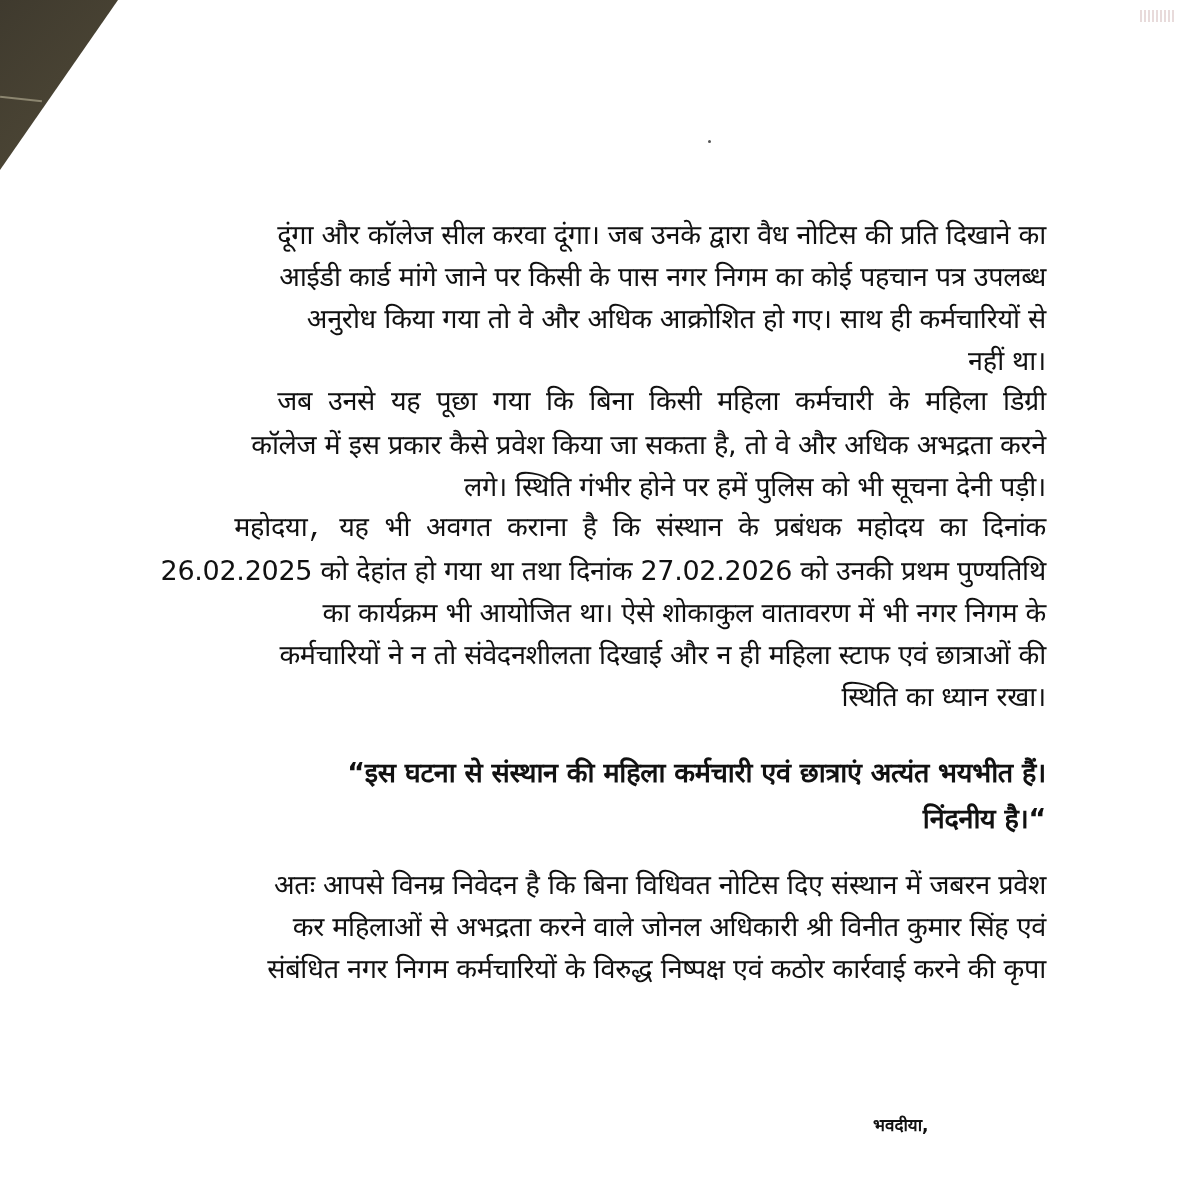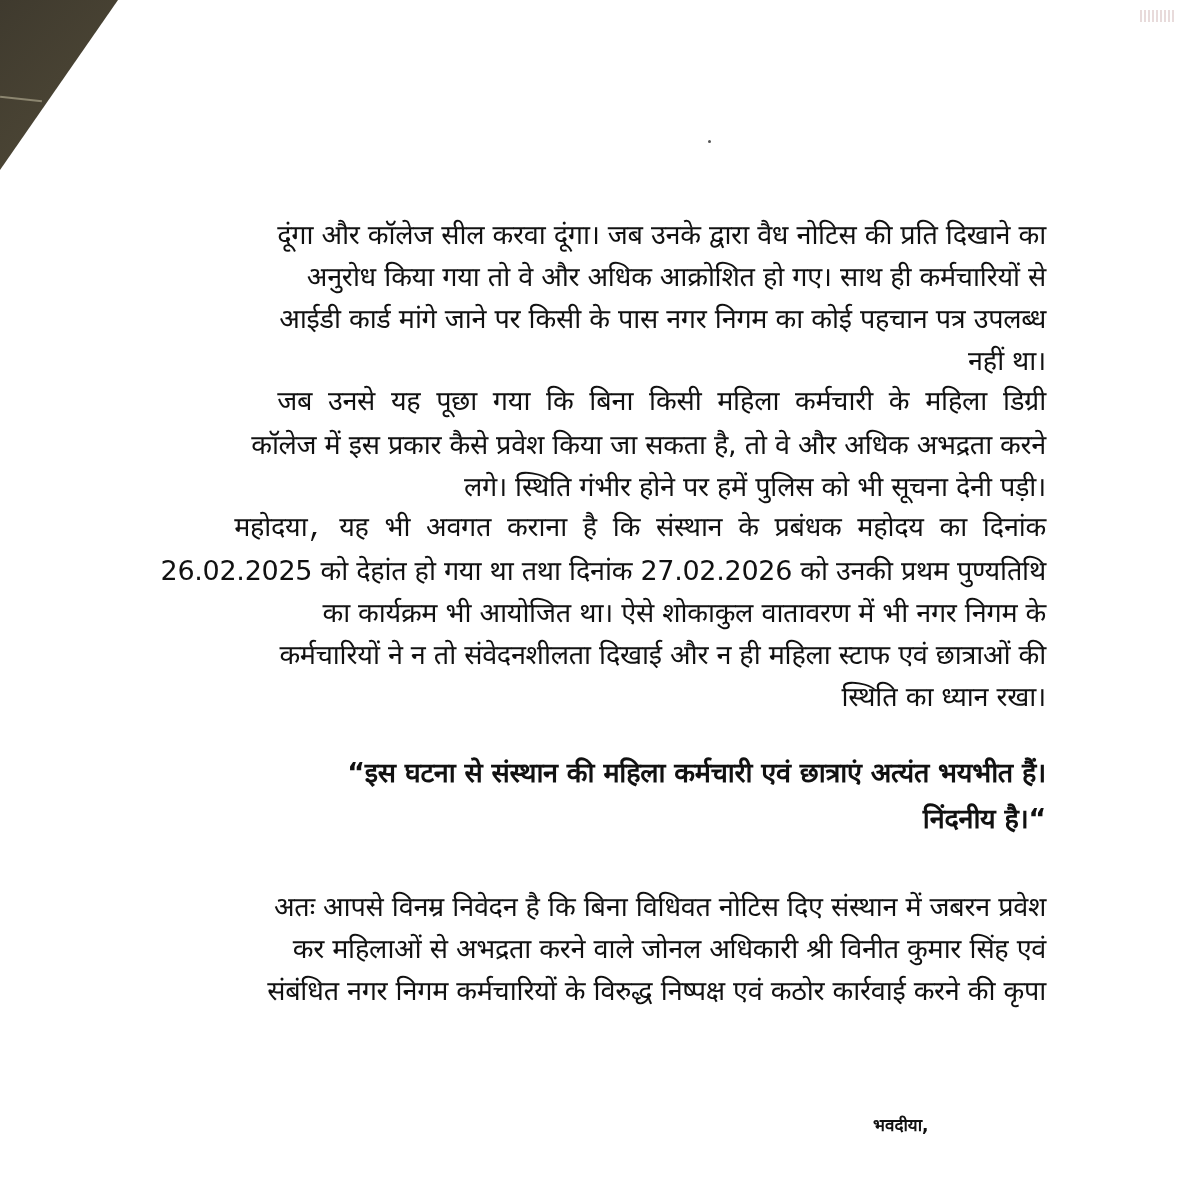--- a/index.html
+++ b/index.html
@@ -71,43 +71,43 @@
     padding-left: 77px;
     font-family: Liberation Mono, monospace;
   }
   .quote {
     font-weight: bold;
     font-size: 27px;
     line-height: 46px;
     margin-top: 32px;
   }
   .request {
-    margin-top: 44px;
+    margin-top: 22px;
   }
   .signoff {
     position: absolute;
     left: 873px;
     top: 1113px;
     font-size: 17px;
     font-weight: bold;
   }
 </style>
 </head>
 <body>
 
 <div class="corner-shadow"></div>
 <div class="faint-mark"></div>
 <div class="dot" style="left:708px; top:140px;"></div>
 
 <div class="page">
 
   <p class="para">
     <span class="line">दूंगा और कॉलेज सील करवा दूंगा। जब उनके द्वारा वैध नोटिस की प्रति दिखाने का</span>
+    <span class="line">आईडी कार्ड मांगे जाने पर किसी के पास नगर निगम का कोई पहचान पत्र उपलब्ध</span>
     <span class="line">अनुरोध किया गया तो वे और अधिक आक्रोशित हो गए। साथ ही कर्मचारियों से</span>
-    <span class="line">आईडी कार्ड मांगे जाने पर किसी के पास नगर निगम का कोई पहचान पत्र उपलब्ध</span>
     <span class="line">नहीं था।</span>
   </p>
 
   <p class="para">
     <span class="line indent">जब उनसे यह पूछा गया कि बिना किसी महिला कर्मचारी के महिला डिग्री</span>
     <span class="line">कॉलेज में इस प्रकार कैसे प्रवेश किया जा सकता है, तो वे और अधिक अभद्रता करने</span>
     <span class="line">लगे। स्थिति गंभीर होने पर हमें पुलिस को भी सूचना देनी पड़ी।</span>
   </p>
 
   <p class="para">

